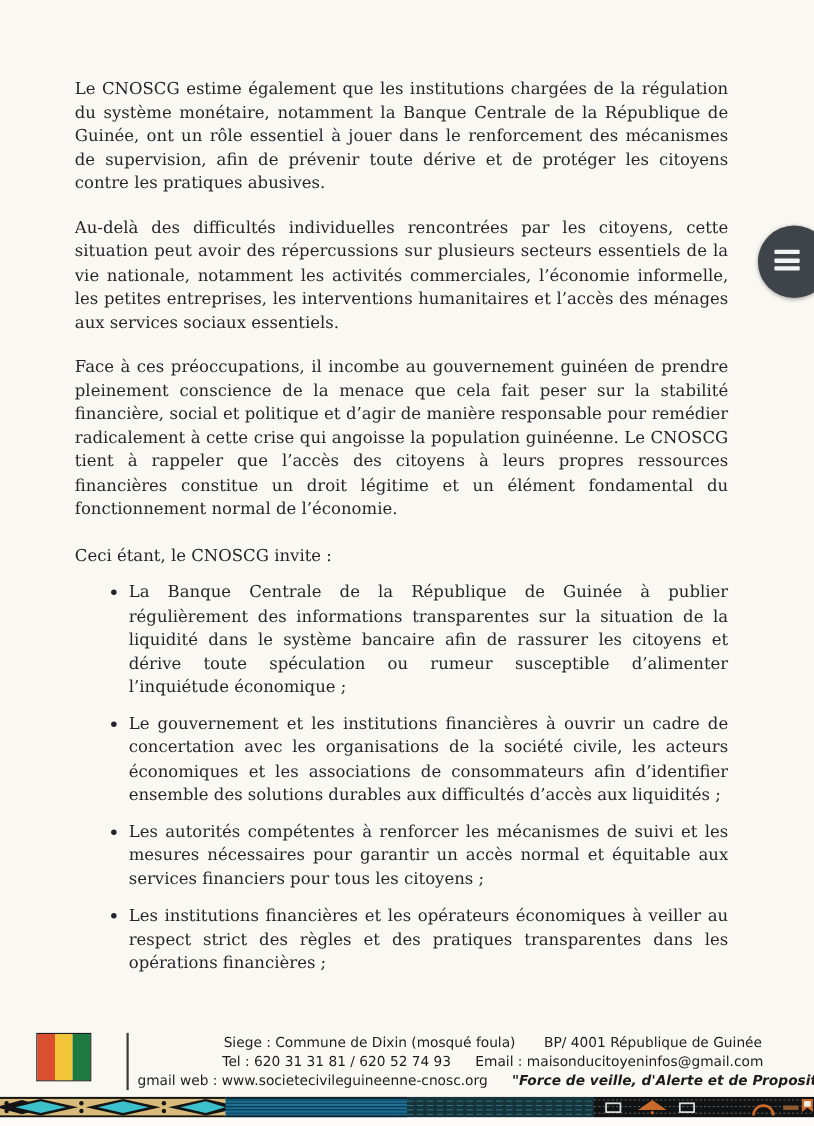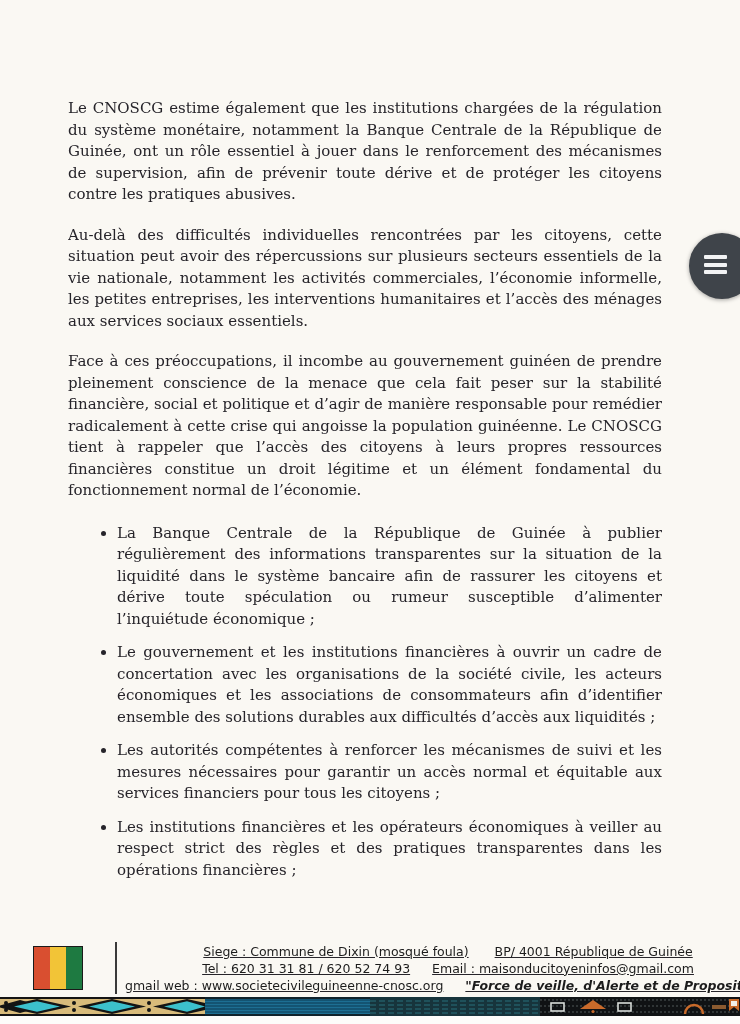--- a/index.html
+++ b/index.html
@@ -1,38 +1,38 @@
 <!DOCTYPE html>
 <html><head>
 <meta charset="utf-8">
 <style>
   html,body{margin:0;padding:0;}
   body{width:740px;height:1024px;overflow:hidden;background:#faf8f3;
        font-family:"DejaVu Serif", serif;color:#26242a;position:relative;}
-  .page{position:absolute;inset:0;overflow:hidden;margin-top:28px;}
+  .page{position:absolute;inset:0;overflow:hidden;}
 
   
   .content{position:absolute;left:68px;top:70px;width:594px;bottom:88px;
            overflow:hidden;text-align:justify;font-size:15px;line-height:21.5px;}
   .content p{margin:0 0 19px 0;}
   .content p.tight{margin-bottom:21px;}
   .intro{margin:0 0 12px 0 !important;text-align:left;}
   ul.invite{margin:0;padding:0 0 0 49px;list-style:disc outside;}
   ul.invite li{margin:0 0 12px 0;}
 
   
   .fab{position:absolute;top:205px;left:689px;width:66px;height:66px;
        border-radius:50%;background:#3f444a;border:none;cursor:pointer;
        box-shadow:0 1px 4px rgba(0,0,0,.35);}
   .fab .bars{position:absolute;left:15px;top:22px;width:23px;height:22px;}
   .fab .bars span{display:block;height:4px;background:#f2f3f4;border-radius:1px;margin-bottom:3.5px;}
 
   
   .footer{position:absolute;left:0;right:0;bottom:27px;height:58px;
-          display:flex;align-items:center;font-family:"DejaVu Sans", sans-serif;text-decoration:underline;}
+          display:flex;align-items:flex-start;font-family:"DejaVu Sans", sans-serif;}
   .flag{width:48px;height:42px;margin-left:33px;border:1.5px solid #1a1a1a;
         display:flex;flex-shrink:0;}
   .flag i{flex:1;}
   .flag .r{background:#d94f30;} .flag .y{background:#f2c437;} .flag .g{background:#1e7a41;}
   .vdiv{width:2px;height:52px;background:#3a3a3a;flex-shrink:0;}
   .vdiv.left{margin-left:32px;}
   .addr{flex:1;text-align:center;font-size:12.5px;line-height:17px;color:#1c1c1c;
         padding:0 8px;white-space:nowrap;}
   .addr .gap{display:inline-block;width:26px;}
   .addr .gap2{display:inline-block;width:22px;}
@@ -44,20 +44,21 @@
 </style>
 </head>
 <body>
 
 <div class="page">
 
   <div class="content">
     <p>Le CNOSCG estime également que les institutions chargées de la régulation du système monétaire, notamment la Banque Centrale de la République de Guinée, ont un rôle essentiel à jouer dans le renforcement des mécanismes de supervision, afin de prévenir toute dérive et de protéger les citoyens contre les pratiques abusives.</p>
     <p>Au-delà des difficultés individuelles rencontrées par les citoyens, cette situation peut avoir des répercussions sur plusieurs secteurs essentiels de la vie nationale, notamment les activités commerciales, l’économie informelle, les petites entreprises, les interventions humanitaires et l’accès des ménages aux services sociaux essentiels.</p>
     <p class="tight">Face à ces préoccupations, il incombe au gouvernement guinéen de prendre pleinement conscience de la menace que cela fait peser sur la stabilité financière, social et politique et d’agir de manière responsable pour remédier radicalement à cette crise qui angoisse la population guinéenne. Le CNOSCG tient à rappeler que l’accès des citoyens à leurs propres ressources financières constitue un droit légitime et un élément fondamental du fonctionnement normal de l’économie.</p>
+    <p class="intro">Ceci étant, le CNOSCG invite :</p>
     <ul class="invite">
       <li>La Banque Centrale de la République de Guinée à publier régulièrement des informations transparentes sur la situation de la liquidité dans le système bancaire afin de rassurer les citoyens et dérive toute spéculation ou rumeur susceptible d’alimenter l’inquiétude économique ;</li>
       <li>Le gouvernement et les institutions financières à ouvrir un cadre de concertation avec les organisations de la société civile, les acteurs économiques et les associations de consommateurs afin d’identifier ensemble des solutions durables aux difficultés d’accès aux liquidités ;</li>
       <li>Les autorités compétentes à renforcer les mécanismes de suivi et les mesures nécessaires pour garantir un accès normal et équitable aux services financiers pour tous les citoyens ;</li>
       <li>Les institutions financières et les opérateurs économiques à veiller au respect strict des règles et des pratiques transparentes dans les opérations financières ;</li>
     </ul>
   </div>
 
   <button class="fab">
     <span class="bars">

